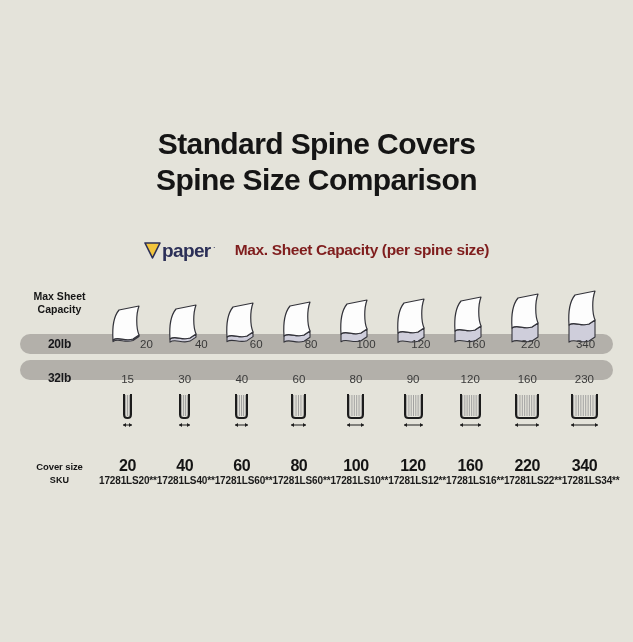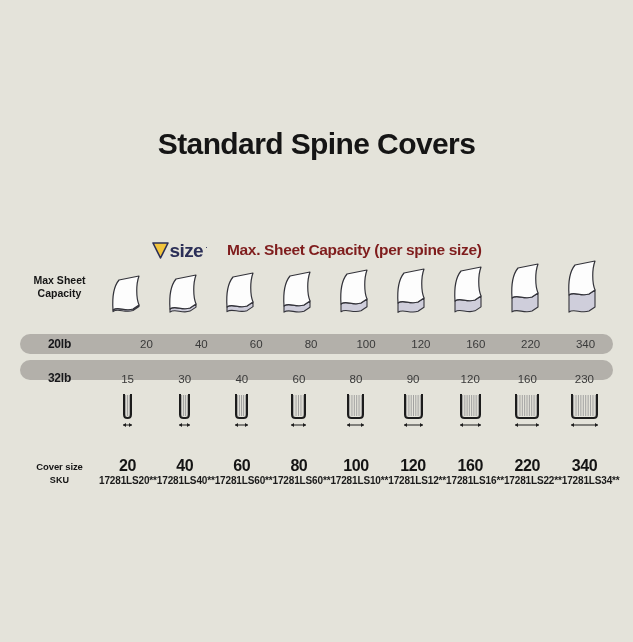--- a/index.html
+++ b/index.html
@@ -112,23 +112,23 @@
     flex: 1 1 auto;
     display: flex;
   }
   .cell {
     flex: 1 1 0;
     text-align: center;
   }
 
   
   .row-stacks {
-    top: 260px;
+    top: 290px;
     height: 54px;
-    align-items: center;
+    align-items: flex-start;
   }
   .row-stacks .cells { align-items: flex-end; }
   .row-stacks .cell {
     display: flex;
     justify-content: center;
     align-items: flex-end;
     height: 54px;
   }
 
   
@@ -199,30 +199,31 @@
 
   svg { display: block; overflow: visible; }
 </style>
 </head>
 <body>
 
 <div class="sheet">
 
   <div class="title-block">
     <div class="title-line">Standard Spine Covers</div>
+    <div class="title-line">Spine Size Comparison</div>
   </div>
 
   <div class="legend-row">
     <div class="brand">
       <span class="brand-v">
         <svg width="17" height="17" viewBox="0 0 17 17">
           <path d="M1 1 L16 1 L8.5 16 Z" fill="#f2c53d" stroke="#2b2f57" stroke-width="1.6" stroke-linejoin="round"></path>
         </svg>
       </span>
-      <span class="brand-word">size</span>
+      <span class="brand-word">paper</span>
       <span class="brand-reg">·</span>
     </div>
     <div class="legend-caption">Max. Sheet Capacity (per spine size)</div>
   </div>
 
   <div class="pill pill-20"></div>
   <div class="pill pill-32"></div>
 
   <div class="grid">
 

